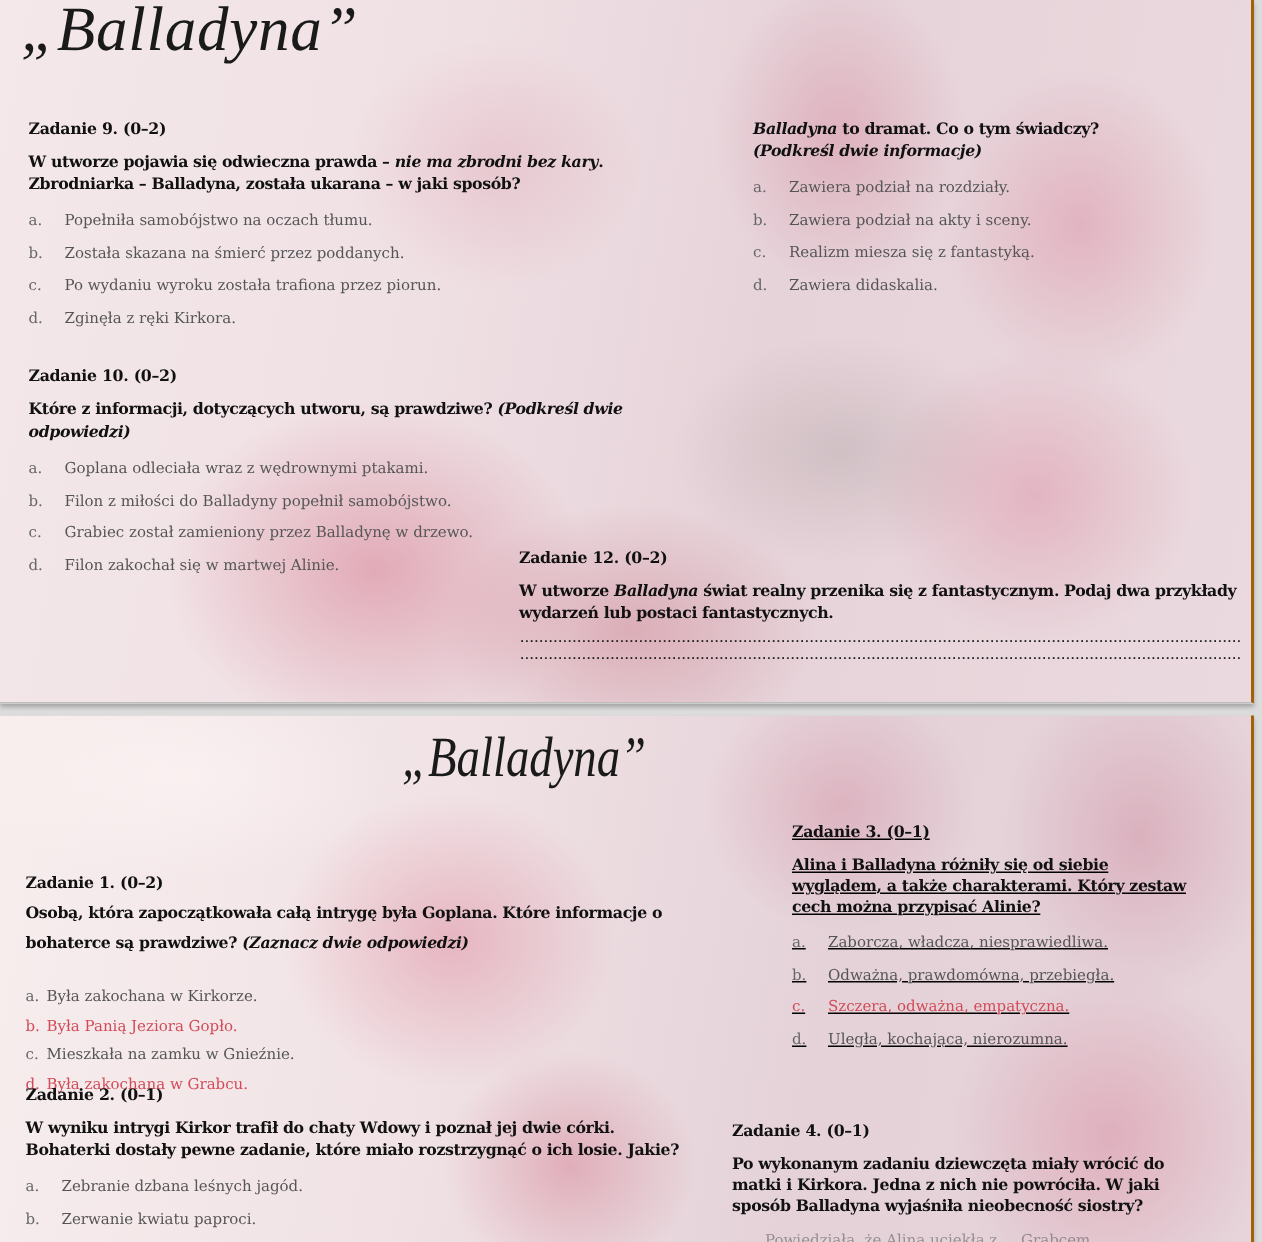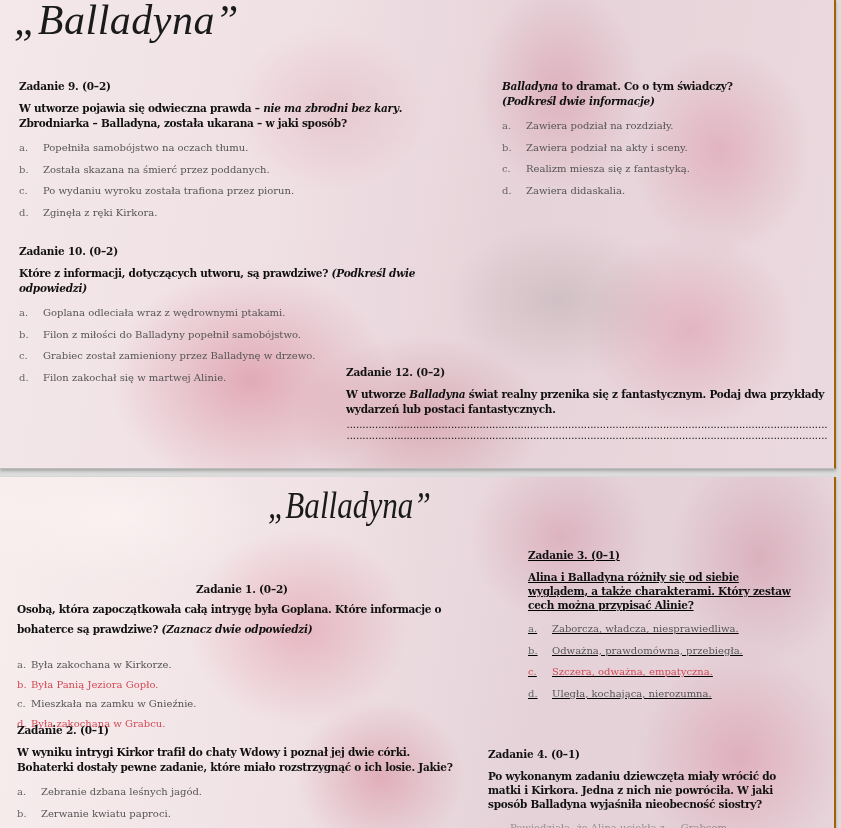--- a/index.html
+++ b/index.html
@@ -166,21 +166,21 @@
     <div class="dots">........................................................................................................................................................</div>
   </section>
 </div>
 
 <div class="slide" id="slide2">
   <div class="bg"></div>
 
   <h1 class="title abs">„Balladyna”</h1>
 
   <section class="abs" style="left:17px; top:106px; width:450px;">
-    <p class="task-head" style="margin-bottom:4px;text-align:center;">Zadanie 1. (0–2)</p>
+    <p class="task-head" style="margin-bottom:4px;">Zadanie 1. (0–2)</p>
     <p class="question" style="line-height:20px; margin-bottom:16px;">
       <span>Osobą, która zapoczątkowała całą intrygę była Goplana. Które informacje o bohaterce są prawdziwe? </span><i>(Zaznacz dwie odpowiedzi)</i>
     </p>
     <ul class="opts">
       <li class="opt tight" style="height:19.5px;line-height:19.5px;">
           <span class="letter">a.</span>
           <span>Była zakochana w Kirkorze.</span>
         </li>
       <li class="opt tight correct" style="height:19.5px;line-height:19.5px;">
           <span class="letter">b.</span>

